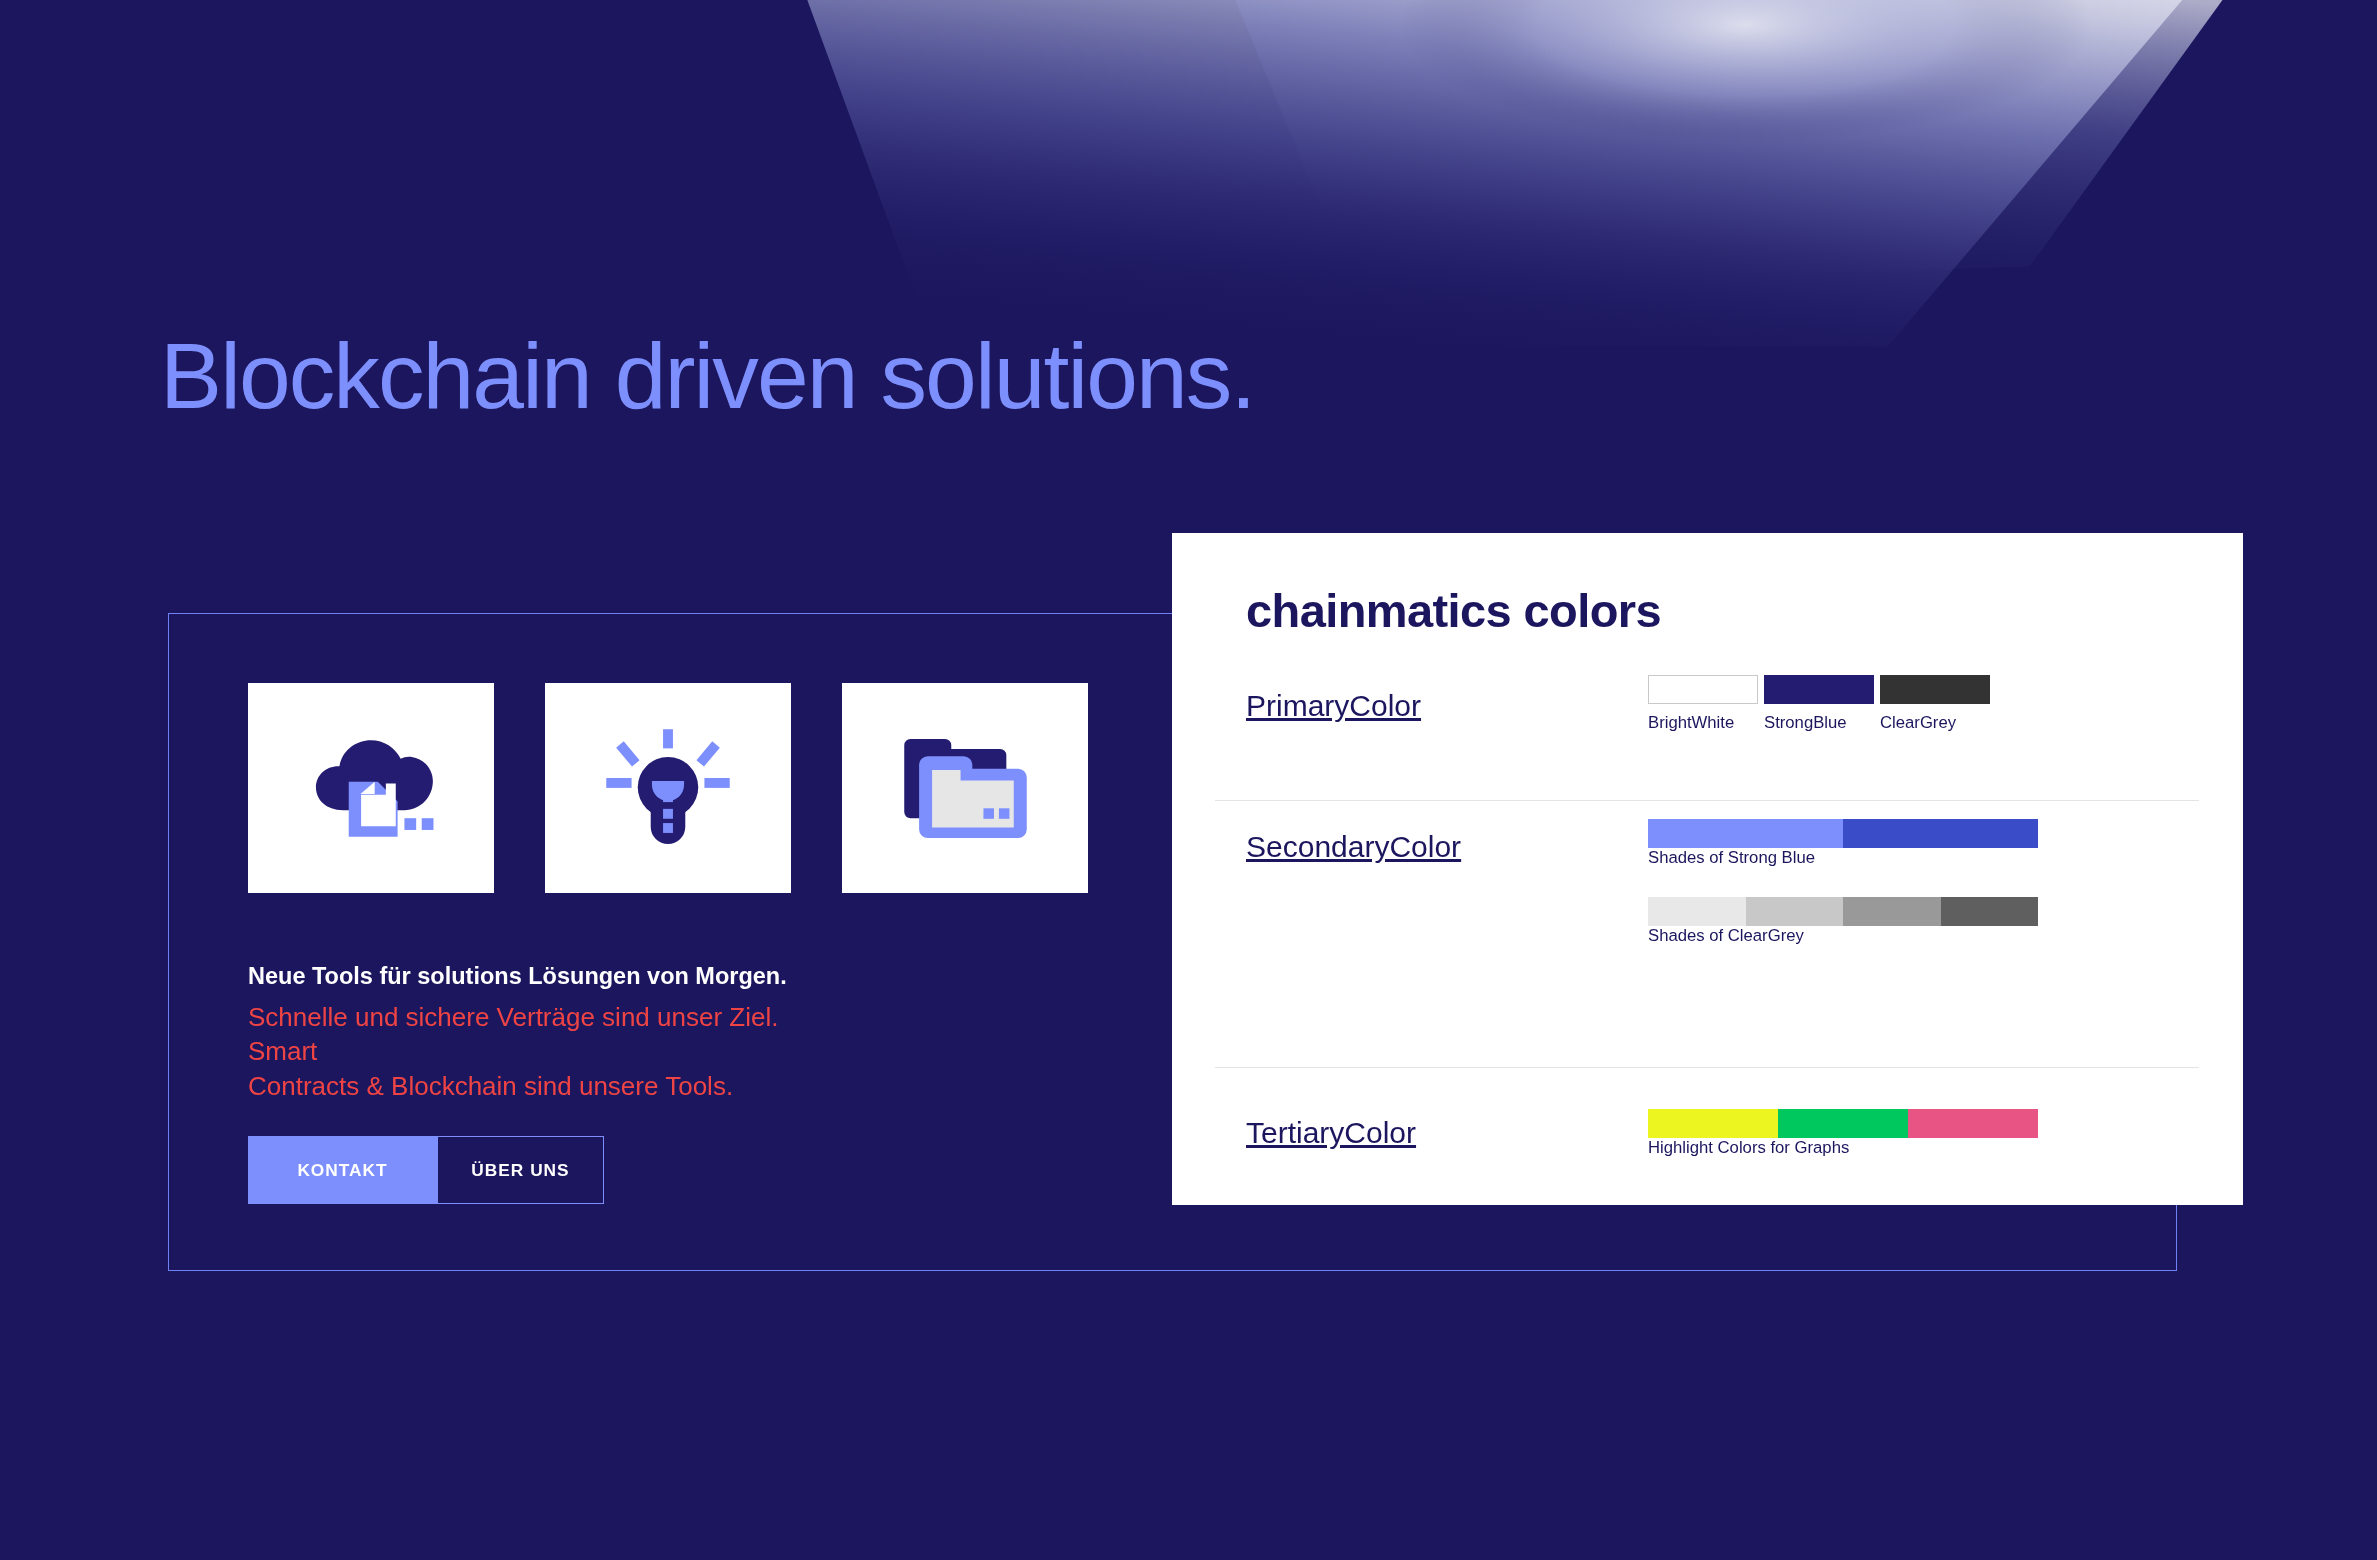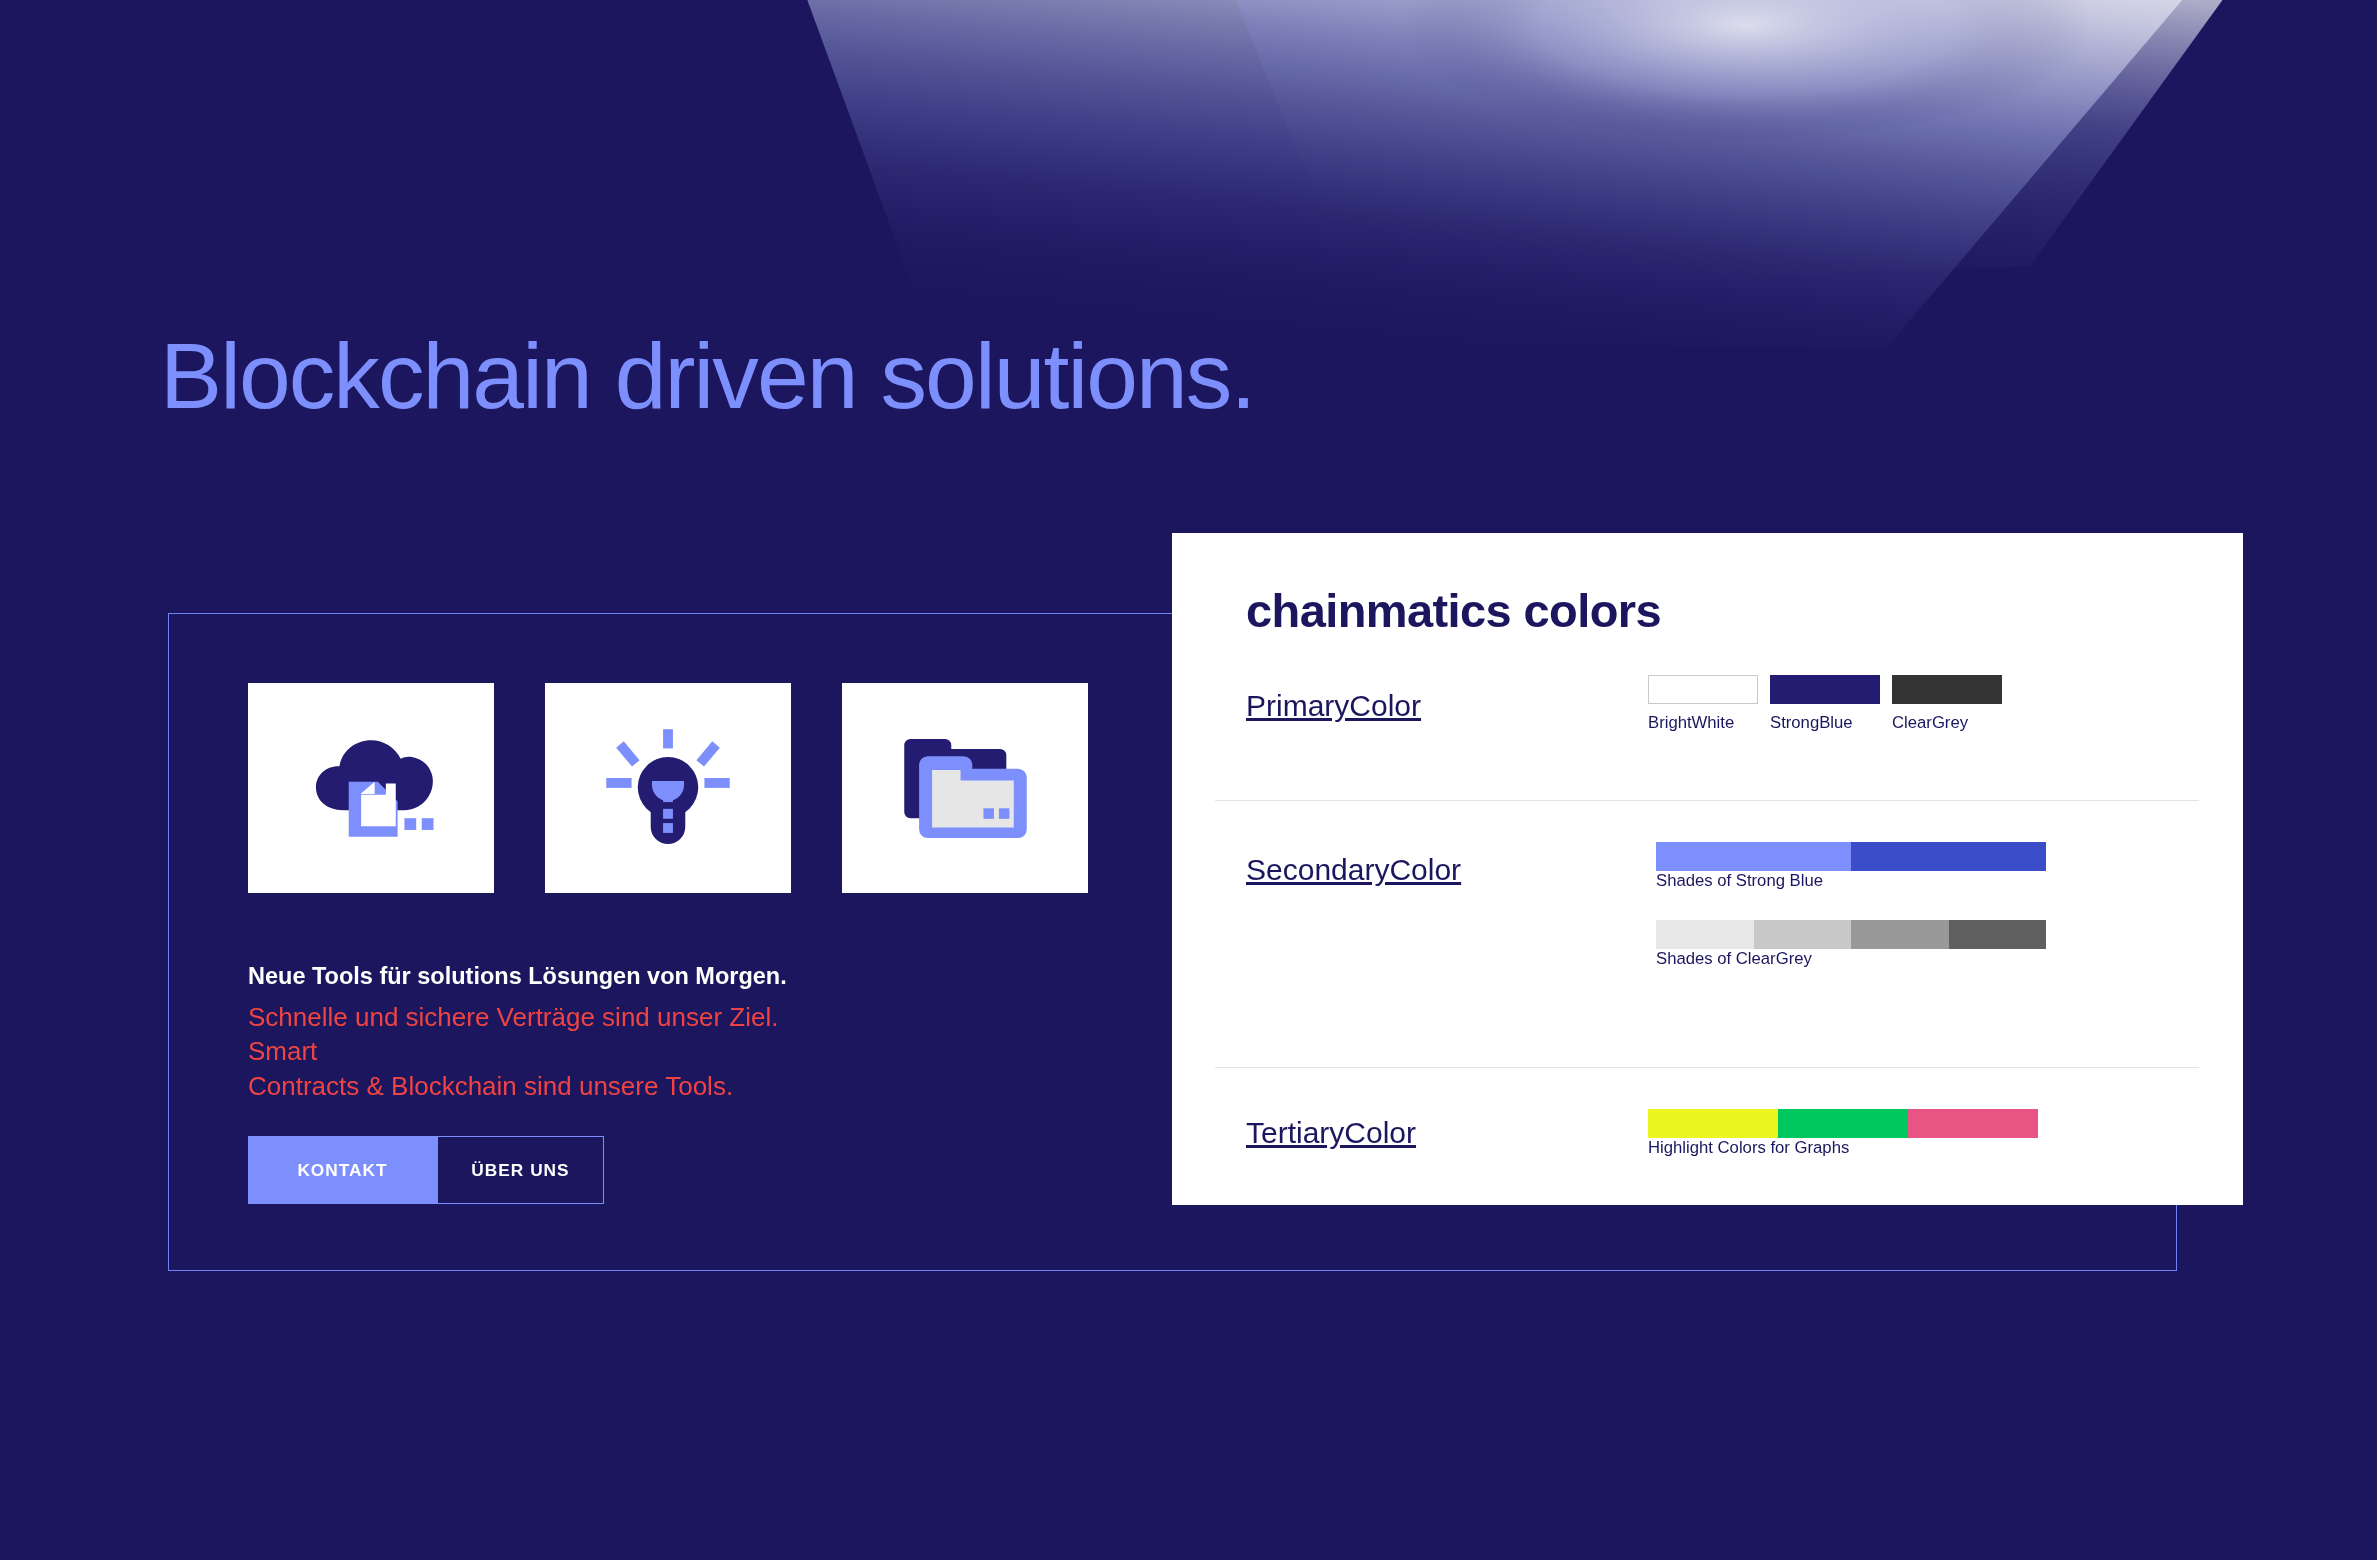--- a/index.html
+++ b/index.html
@@ -153,21 +153,21 @@
     padding-left: 31px;
     text-decoration: underline;
   }
   .swatch-area { flex: 1 1 auto; }
 
   
   #row-primary { top: 142px; }
   #row-primary .row-label { margin-top: 13.6px; }
   .primary-swatches {
     display: flex;
-    gap: 12px;
+    gap: 6px;
   }
   .prim-item { width: 110px; }
   .prim-chip {
     width: 110px;
     height: 29px;
   }
   .prim-caption {
     margin-top: 9.3px;
     font-size: 16.7px;
     color: #1B165E;
@@ -177,21 +177,21 @@
     position: absolute;
     left: 43px;
     width: 984px;
     height: 1.2px;
     background: #E4E4E8;
   }
   #divider-1 { top: 267px; }
   #divider-2 { top: 534px; }
 
   
-  #row-secondary { top: 309px; gap: 8px; }
+  #row-secondary { top: 286px; }
   #row-secondary .row-label { margin-top: 11px; }
   .grad-bar {
     display: flex;
     width: 390px;
     height: 29px;
   }
   .grad-bar span { flex: 1 1 auto; height: 100%; display: block; }
   .bar-caption {
     margin-top: 0;
     font-size: 16.7px;

